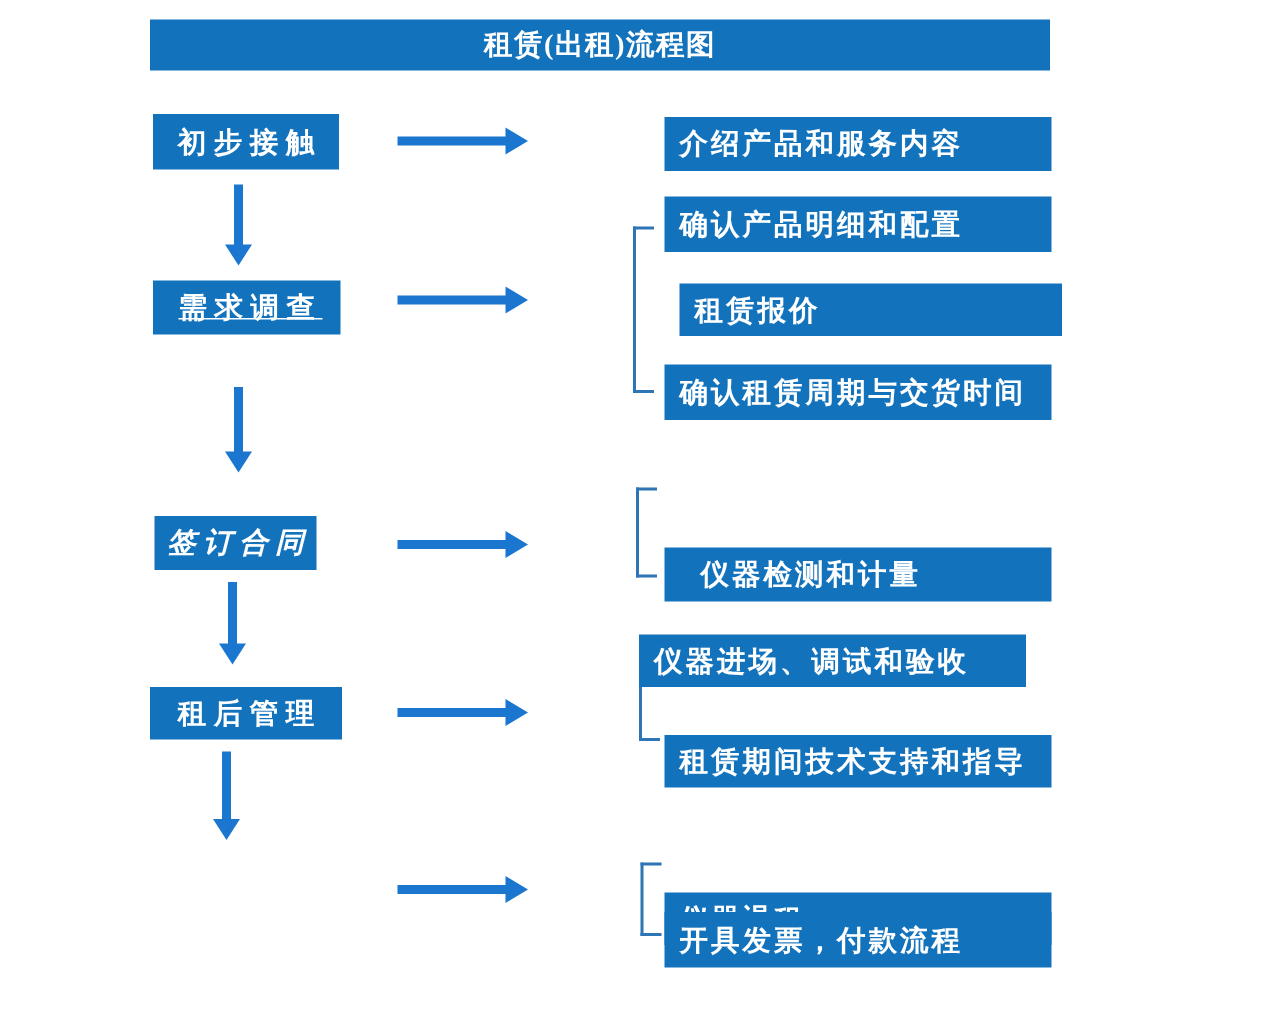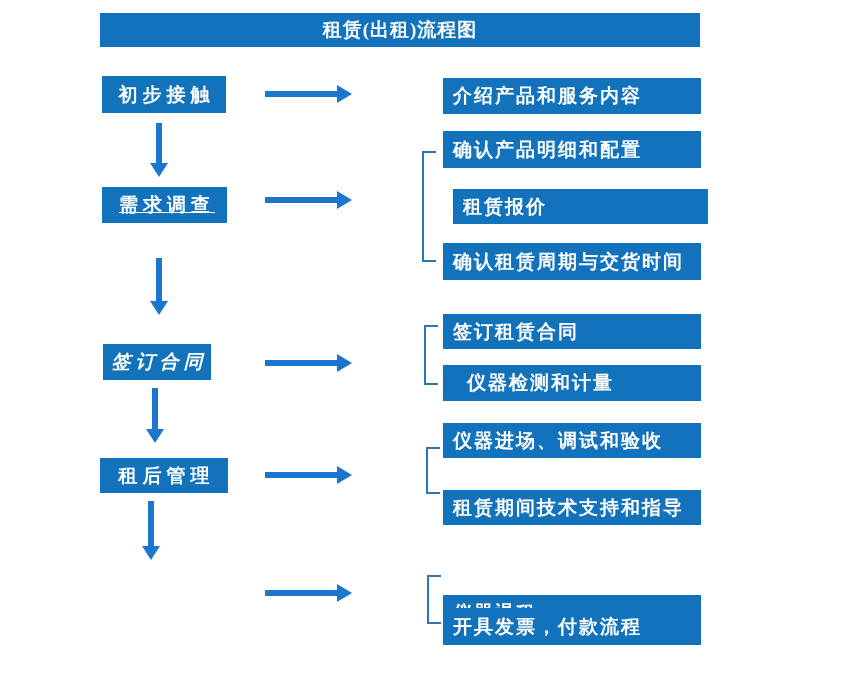--- a/index.html
+++ b/index.html
@@ -51,21 +51,21 @@
   .s4 { left: 100px; top: 458px; width: 128px; height: 35px; }
   .s5 { left: 100px; top: 574px; width: 110px; height: 38px; }
 
   
   .r1  { left: 443px; top: 78px;  width: 258px; height: 36px; }
   .r2  { left: 443px; top: 131px; width: 258px; height: 37px; }
   .r3  { left: 443px; top: 189px; width: 255px; height: 35px; margin-left: 10px; }
   .r4  { left: 443px; top: 243px; width: 258px; height: 37px; }
   .r5  { left: 443px; top: 314px; width: 258px; height: 35px; }
   .r6  { left: 443px; top: 365px; width: 258px; height: 36px; padding-left: 24px; }
-  .r7  { left: 443px; top: 423px; width: 258px; height: 35px; }
+  .r7  { left: 426px; top: 423px; width: 258px; height: 35px; }
   .r8  { left: 443px; top: 490px; width: 258px; height: 35px; }
   .r9  { left: 443px; top: 558px; width: 258px; height: 35px; margin-top: 37px; }
   .r10 { left: 443px; top: 608px; width: 258px; height: 37px; }
 
   
   .h-arrow { position: absolute; height: 18px; width: 87px; }
   .h-arrow .shaft {
     position: absolute; left: 0; top: 6px; height: 6px; width: 73px;
     background: var(--arrow-blue);
   }
@@ -164,20 +164,19 @@
 
   <div class="bracket b2"></div>
   <div class="bracket b3"></div>
   <div class="bracket b4"></div>
   <div class="bracket b5"></div>
 
   <div class="blue-box detail r1">介绍产品和服务内容</div>
   <div class="blue-box detail r2">确认产品明细和配置</div>
   <div class="blue-box detail r3">租赁报价</div>
   <div class="blue-box detail r4">确认租赁周期与交货时间</div>
-  <div class="blue-box detail r5">签订租赁合同</div>
   <div class="blue-box detail r6">仪器检测和计量</div>
   <div class="blue-box detail r7">仪器进场、调试和验收</div>
   <div class="blue-box detail r8">租赁期间技术支持和指导</div>
   <div class="blue-box detail r9">仪器退租</div>
   <div class="blue-box detail r10">开具发票，付款流程</div>
 
 </div>
 
 </body></html>

